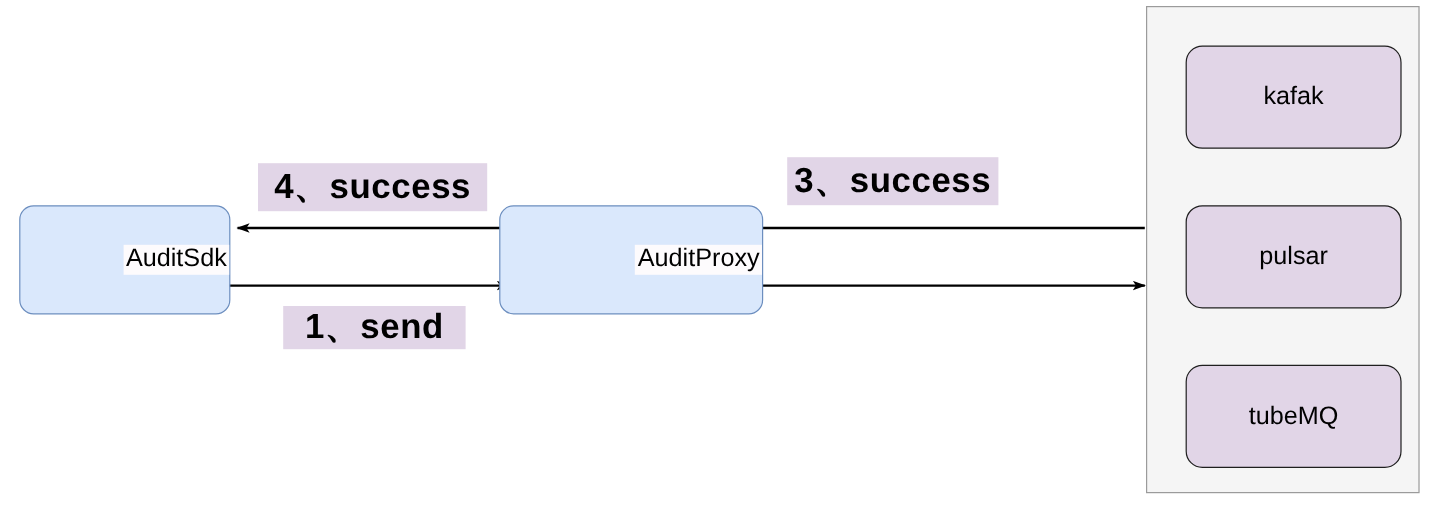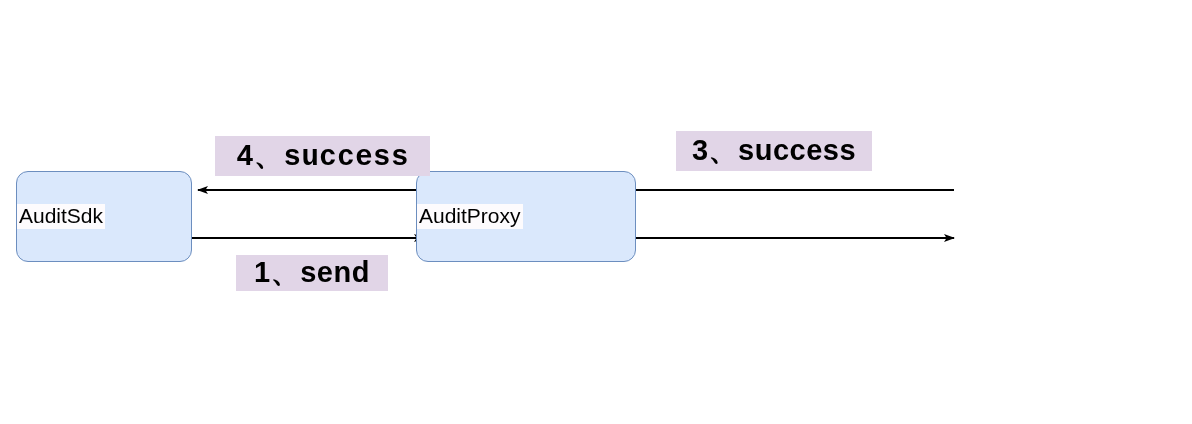--- a/index.html
+++ b/index.html
@@ -23,21 +23,21 @@
     top: 0;
     width: 1192px;
     height: 424px;
   }
   
   .node {
     position: absolute;
     box-sizing: border-box;
     display: flex;
     align-items: center;
-    justify-content: flex-start;
+    justify-content: flex-end;
     border-radius: 12px;
   }
   .node-sdk {
     background: #dae8fc;
     border: 1.6px solid #6c8ebf;
   }
   .node-label {
     font-size: 21px;
     color: #000000;
     background: #fdfbfd;
@@ -107,21 +107,35 @@
   </svg>
 
   <div class="node node-sdk" style="left:16px; top:171px; width:176px; height:91px;">
     <span class="node-label">AuditSdk</span>
   </div>
 
   <div class="node node-sdk" style="left:416px; top:171px; width:220px; height:91px;">
     <span class="node-label">AuditProxy</span>
   </div>
 
+  <div class="mq-container" style="left:955px; top:5px; width:228px; height:406px;">
 
-  <div class="edge-label" style="left:215px; top:136px; width:215px; height:40px;font-family:Liberation Mono, monospace;">4、success</div>
+    <div class="mq-node" style="left:32px; top:32px; width:180px; height:86px;">
+      <span class="mq-label">kafak</span>
+    </div>
+
+    <div class="mq-node" style="left:32px; top:165px; width:180px; height:86px;">
+      <span class="mq-label">pulsar</span>
+    </div>
+
+    <div class="mq-node" style="left:32px; top:298px; width:180px; height:86px;">
+      <span class="mq-label">tubeMQ</span>
+    </div>
+  </div>
+
+  <div class="edge-label" style="left:215px; top:136px; width:191px; height:40px;">4、success</div>
 
   <div class="edge-label" style="left:236px; top:255px; width:152px; height:36px;">1、send</div>
 
-  <div class="edge-label" style="left:676px; top:131px; width:196px; height:40px;">3、success</div>
+  <div class="edge-label" style="left:656px; top:131px; width:176px; height:40px;">3、success</div>
 
 
 </div>
 
 </body></html>

